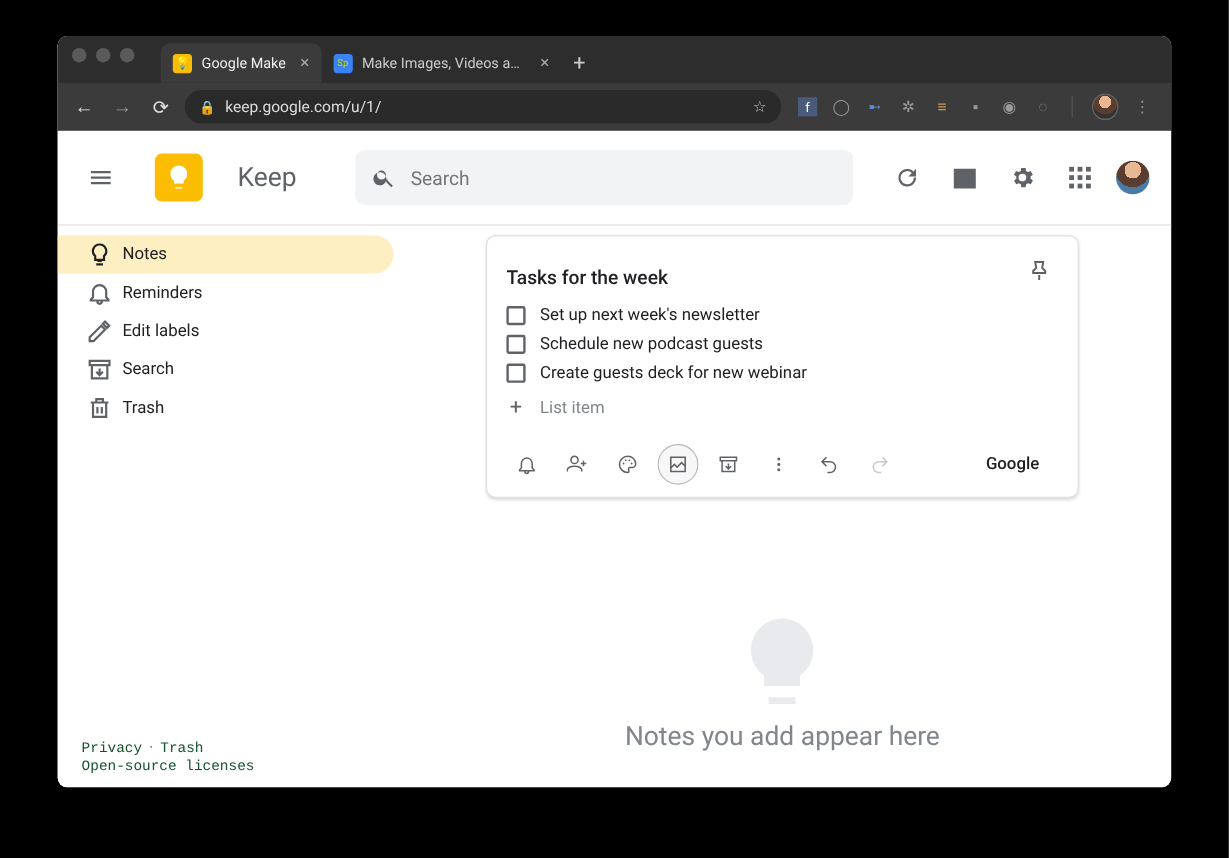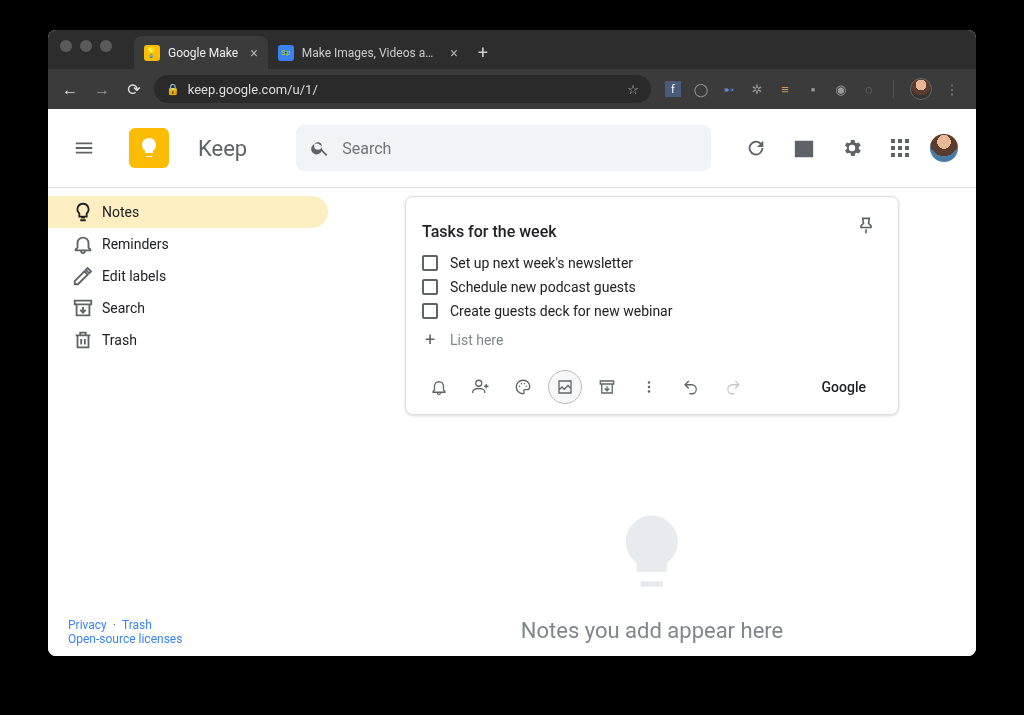--- a/index.html
+++ b/index.html
@@ -51,40 +51,40 @@
 .app-body { flex:1; display:flex; position:relative; }
 .sidebar { width:280px; padding-top:8px; }
 .sb-item { display:flex; align-items:center; height:32px; padding-left:24px; gap:8px; color:#202124; font-size:14px; border-radius:0 24px 24px 0; cursor:pointer; }
 .sb-item.active { background:#feefc3; }
 .sb-item svg { width:22px; height:22px; color:#5f6368; flex-shrink:0; }
 .sb-item.active svg { color:#202124; }
 
 .main { flex:1; position:relative; }
 .empty-state { position:absolute; top:320px; left:50%; transform:translateX(-50%); text-align:center; color:#80868b; }
 .empty-state svg { width:90px; height:90px; fill:#e8eaed; }
-.empty-state .msg { font-size:22px; color:#80868b; margin-top:16px; }
+.empty-state .msg { font-size:22px; color:#80868b; }
 
 .note-editor { position:absolute; top:8px; left:50%; transform:translateX(-50%); width:494px; background:#fff; border:1px solid #e0e0e0; border-radius:8px; box-shadow:0 1px 3px rgba(0,0,0,.15); padding:12px 16px 6px 16px; }
 .note-title-row { display:flex; align-items:flex-end; }
 .note-title { font-size:16px; font-weight:500; color:#202124; flex:1; }
 .pin-btn { color:#5f6368; width:32px; height:32px; display:flex; align-items:center; justify-content:center; }
 .check-list { margin-top:10px; }
 .check-item { display:flex; align-items:flex-end; gap:12px; padding:4px 0; font-size:14px; color:#202124; }
 .check-box { width:16px; height:16px; border:2px solid #5f6368; border-radius:2px; flex-shrink:0; }
 .add-item { display:flex; align-items:center; gap:12px; padding:6px 0; font-size:14px; color:#80868b; }
 .add-item .plus { width:16px; text-align:center; font-size:18px; color:#5f6368; }
 .note-toolbar { display:flex; align-items:center; margin-top:10px; padding:4px 0; }
 .tb-btn { width:34px; height:34px; display:flex; align-items:center; justify-content:center; color:#5f6368; margin-right:8px; border-radius:50%; }
 .tb-btn.selected { border:1px solid #bbb; background:#f7f7f7; }
 .tb-btn.disabled { color:#c8c8c8; }
 .tb-btn svg { width:18px; height:18px; }
 .close-btn { margin-left:auto; font-size:14px; font-weight:500; color:#202124; padding:6px 16px; cursor:pointer; }
 
 .footer { position:absolute; bottom:10px; left:20px; font-size:12px; color:#5f6368; }
-.footer a { color:#3b82f6; text-decoration:none; }
+.footer a { color:#14532d; text-decoration:none;font-family:Liberation Mono, monospace; }
 .footer .dot { margin:0 6px; }
 </style>
 </head>
 <body>
 
 <div class="browser-window">
   <div class="chrome-top">
     <div class="window-controls">
       <div class="wc"></div>
       <div class="wc"></div>
@@ -241,21 +241,21 @@
             <div class="check-item">
               <div class="check-box"></div>
               <span>Schedule new podcast guests</span>
             </div>
             <div class="check-item">
               <div class="check-box"></div>
               <span>Create guests deck for new webinar</span>
             </div>
             <div class="add-item">
               <div class="plus">+</div>
-              <span>List here</span>
+              <span>List item</span>
             </div>
           </div>
           <div class="note-toolbar">
             <div class="tb-btn">
                 <svg viewBox="0 0 24 24">
                   <path fill="none" stroke="currentColor" stroke-width="1.7" d="M18 16v-5a6 6 0 0 0-12 0v5l-2 2v1h16v-1zM10 20a2 2 0 0 0 4 0"></path>
                 </svg>
               </div>
             <div class="tb-btn">
                 <svg viewBox="0 0 24 24">

